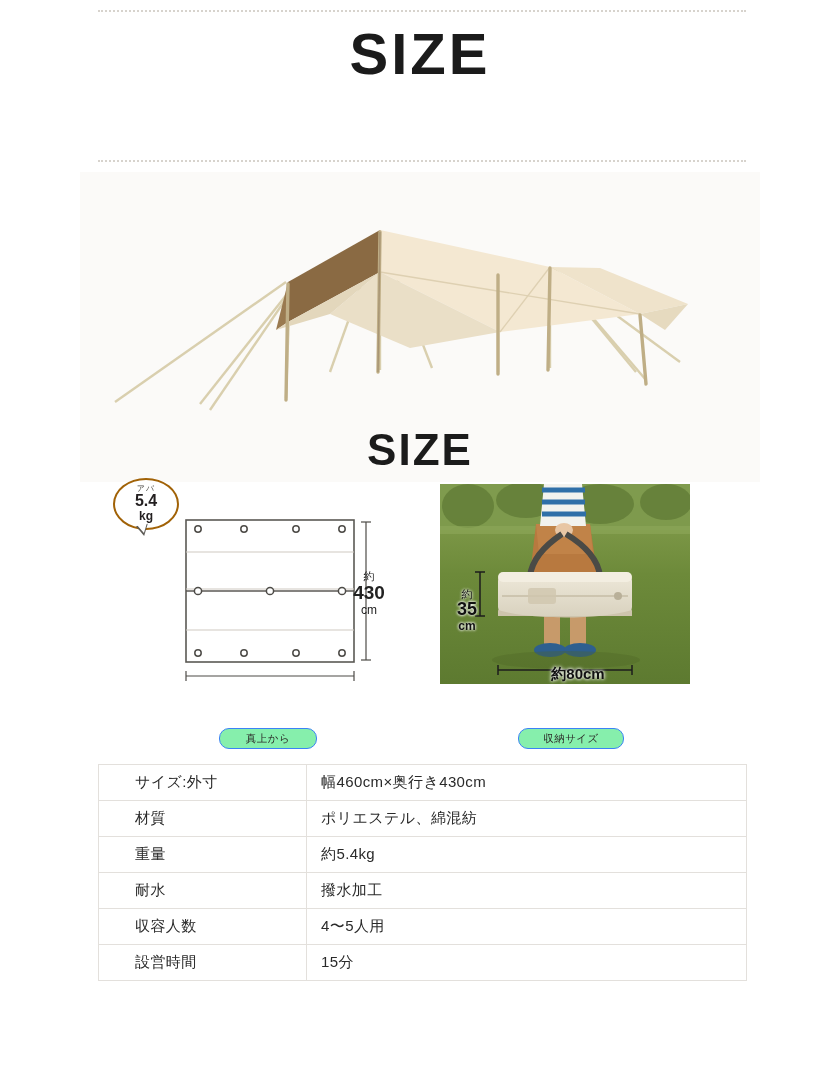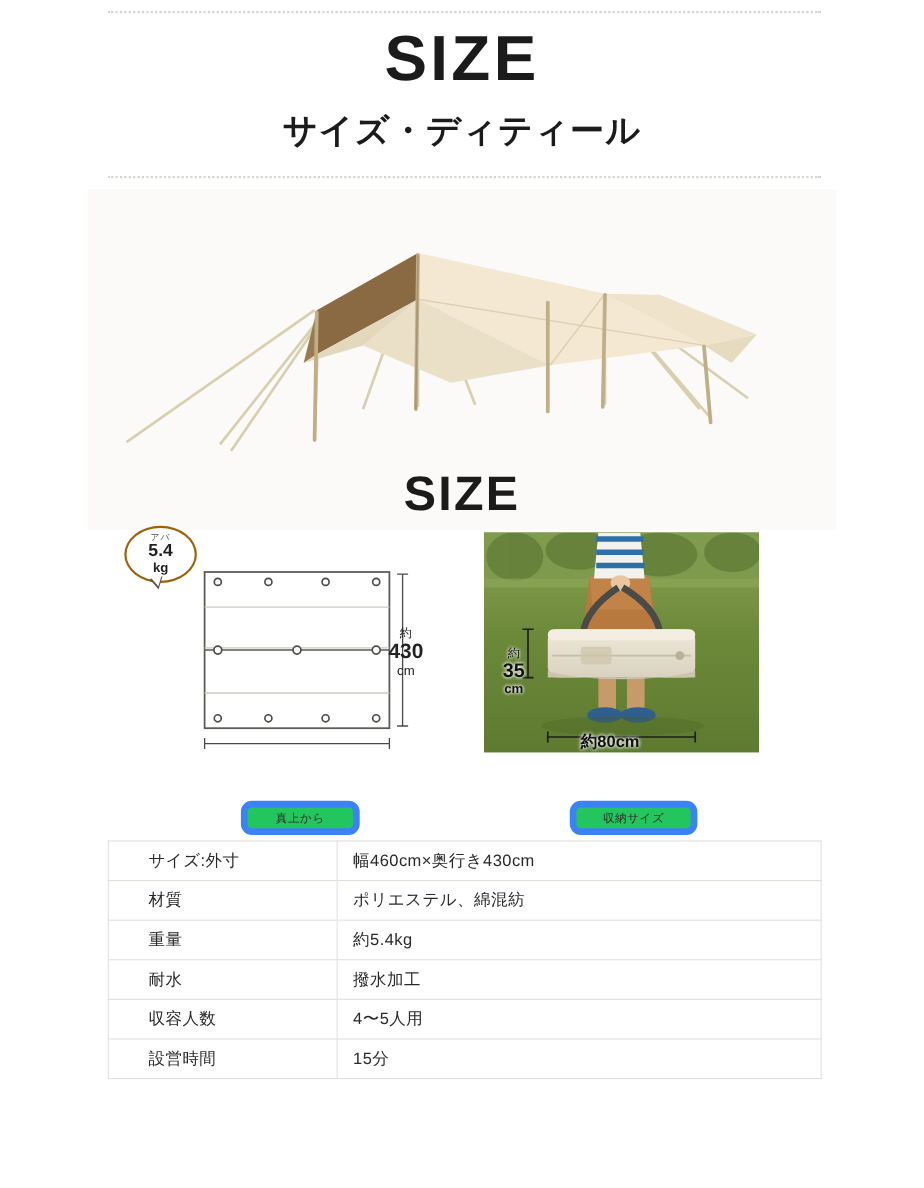--- a/index.html
+++ b/index.html
@@ -195,33 +195,34 @@
   }
   .photo-dim-left .p-pre { font-size: 11px; display: block; font-weight: normal; }
   .photo-dim-left .p-num { font-size: 18px; display: block; }
   .photo-dim-left .p-unit { font-size: 12px; display: block; }
 
   .photo-dim-bottom {
     position: absolute;
     left: 528px;
     top: 665px;
     width: 100px;
+    text-align: center;
     font-size: 15px;
     font-weight: bold;
     color: #111;
     text-shadow: 0 0 3px #fff, 0 0 4px #fff;
   }
 
   
   .pill {
     position: absolute;
     height: 19px;
-    border: 6px solid #3b82f6;
+    border: 1px solid #3b82f6;
     border-radius: 10px;
-    background: #22c55e;
+    background: #86efac;
     font-size: 10.5px;
     color: #2c2b28;
     display: flex;
     align-items: center;
     justify-content: center;
     letter-spacing: 0.5px;
   }
   .pill-topview { left: 219px; top: 728px; width: 96px; }
   .pill-storage { left: 518px; top: 728px; width: 104px; }
 
@@ -259,21 +260,20 @@
   }
 </style>
 </head>
 <body>
 
 <div class="page">
 
   <div class="rule-dotted rule-top"></div>
 
   <div class="title-size">SIZE</div>
-  <div class="title-sub">サイズ・ディティール</div>
 
   <div class="rule-dotted rule-mid"></div>
 
   <div class="hero">
     <svg class="hero-svg" width="680" height="310" viewBox="0 0 680 310" xmlns="http://www.w3.org/2000/svg">
 
       <g stroke="#d9cfae" stroke-width="2.4" fill="none">
         <path d="M120 232 L215 112"></path>
         <path d="M130 238 L212 118"></path>
         <path d="M35 230 L206 110"></path>

